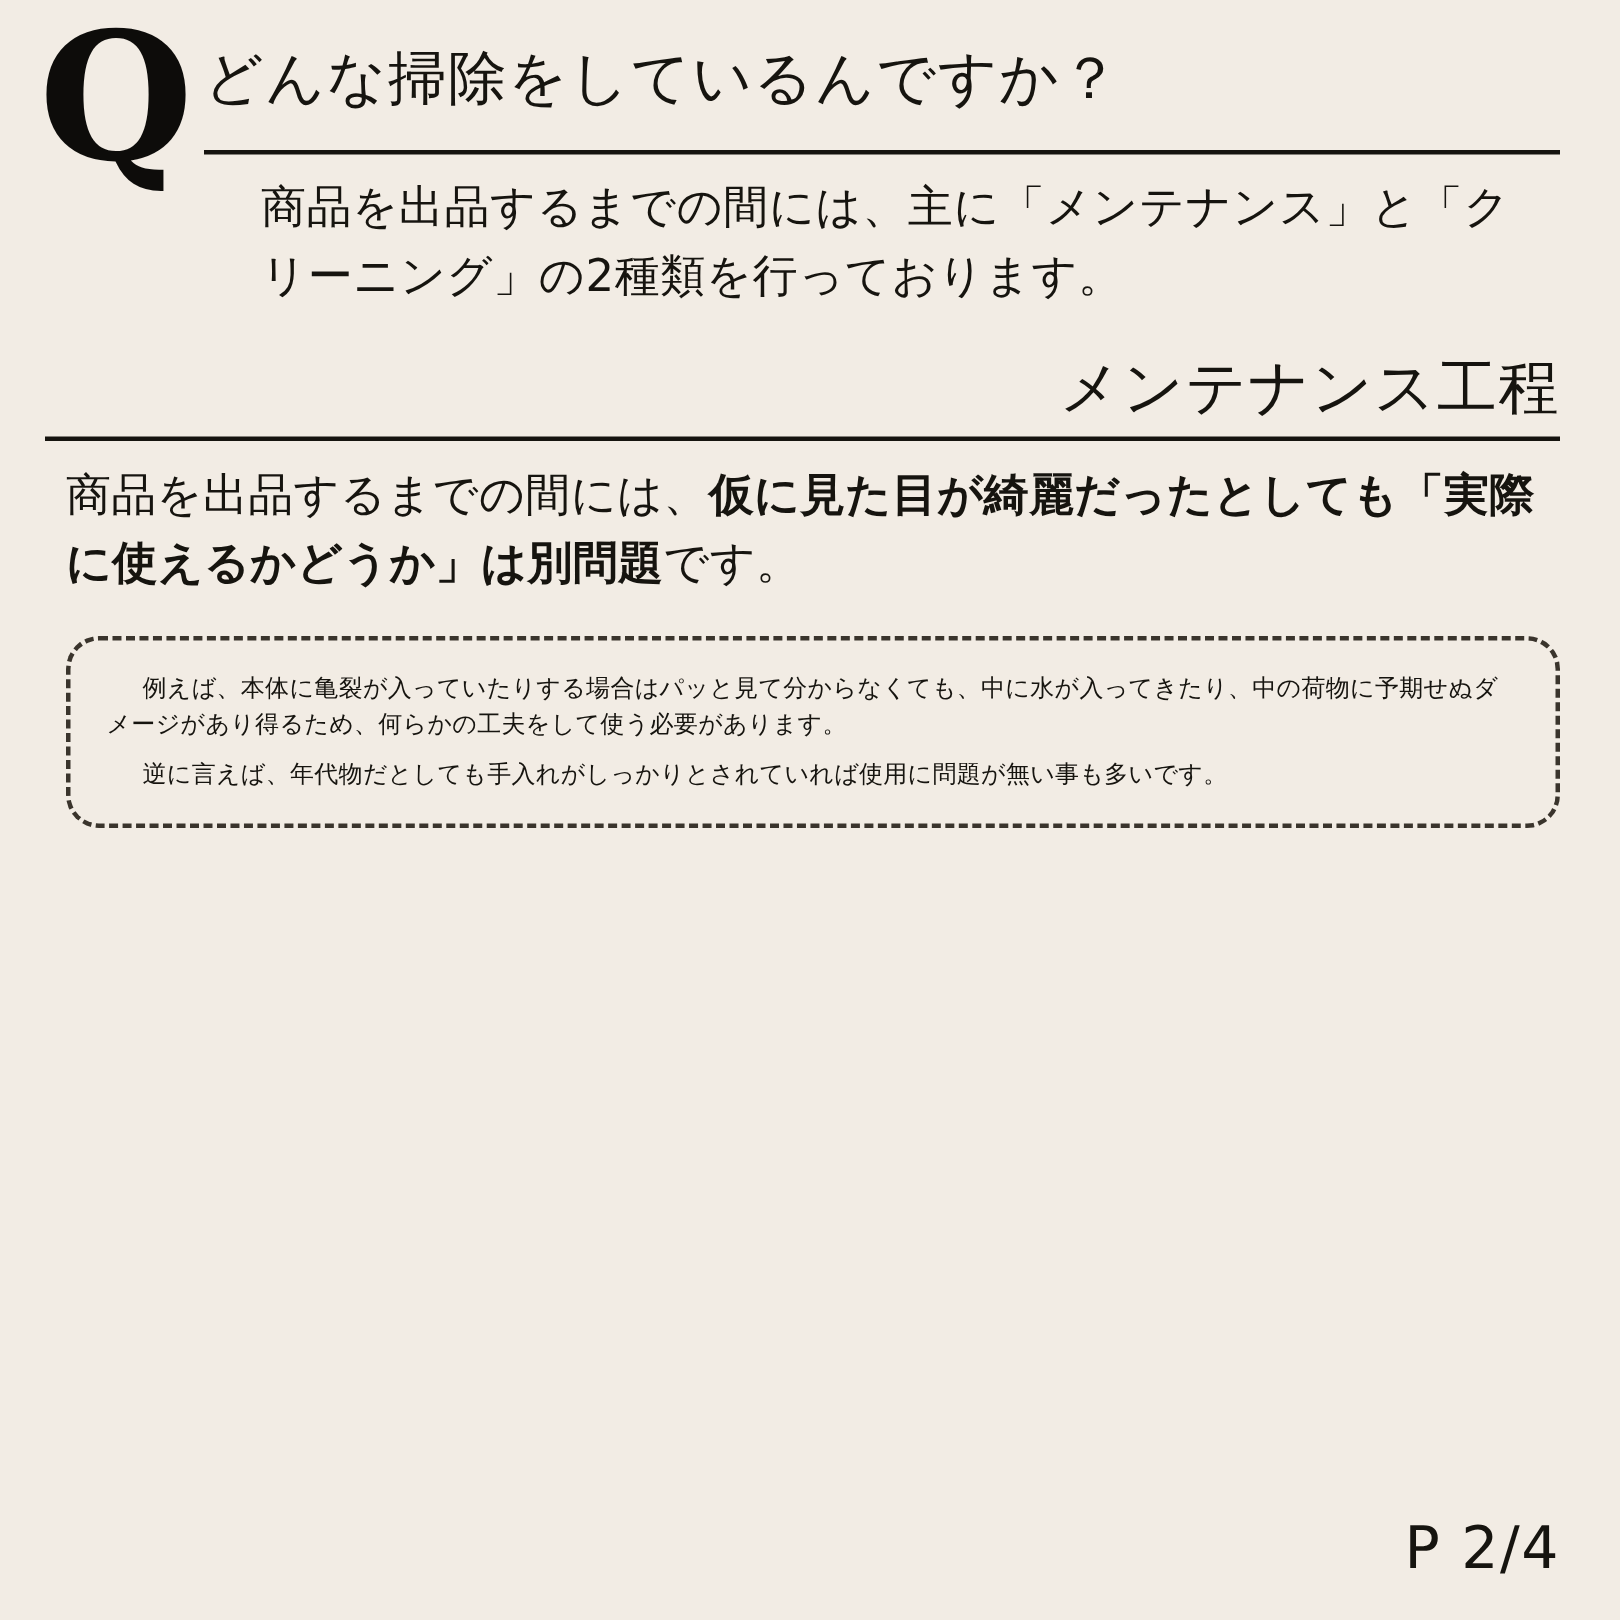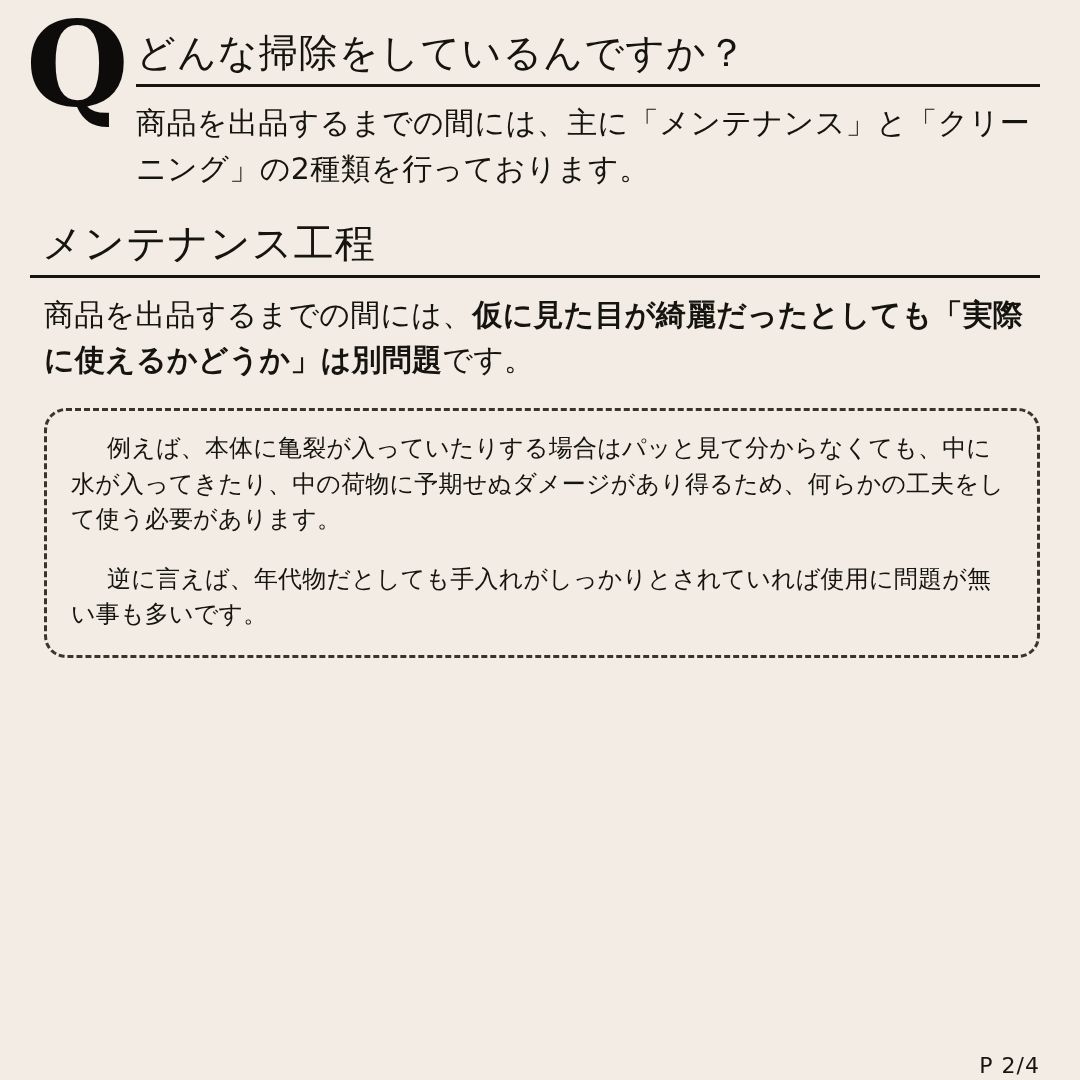--- a/index.html
+++ b/index.html
@@ -43,84 +43,86 @@
     margin-left: -4px;
   }
   .q-right {
     flex: 1 1 auto;
     padding-top: 12px;
   }
   .q-title {
     font-size: 39px;
     line-height: 1.18;
     letter-spacing: 1px;
-    padding-bottom: 8px;
+    padding-bottom: 24px;
     border-bottom: 3px solid #16140f;
     margin-right: 6px;
   }
   .q-answer {
     font-size: 30px;
     line-height: 1.52;
     letter-spacing: 0.4px;
     padding-top: 13px;
     margin-right: 10px;
+    margin-left: 38px;
   }
 
   
   .section-heading {
     font-size: 40px;
     line-height: 1.1;
     letter-spacing: 1px;
     padding: 16px 0 10px 12px;
     border-bottom: 3px solid #16140f;
     margin: 14px 6px 0 0;
+    text-align: right;
   }
 
   .lead {
     font-size: 30px;
     line-height: 1.5;
     letter-spacing: 0.2px;
     padding: 14px 2px 0 14px;
   }
   .lead b {
     font-weight: 700;
   }
 
   
   .note-box {
     margin: 26px 6px 0 14px;
     border: 3px dashed #3a342c;
     border-radius: 22px;
     padding: 20px 24px 22px 24px;
-    font-size: 24px;
+    font-size: 16px;
     line-height: 1.48;
     letter-spacing: 0.2px;
   }
   .note-box p {
     margin: 0;
     text-indent: 1.5em;
   }
   .note-box p + p {
-    margin-top: 24px;
+    margin-top: 9px;
   }
 
   
   .body-para {
     font-size: 30px;
     line-height: 1.5;
     letter-spacing: 0.2px;
     margin: 26px 4px 0 14px;
   }
 
   
   .page-number {
     position: absolute;
     right: 40px;
-    bottom: 2px;
-    font-size: 22px;
+    bottom: 25px;
+    font-size: 39px;
     letter-spacing: 1px;
   }
 </style>
 </head>
 <body>
 
 <div class="page">
 
   <div class="q-block">
     <div class="q-mark">Q</div>

